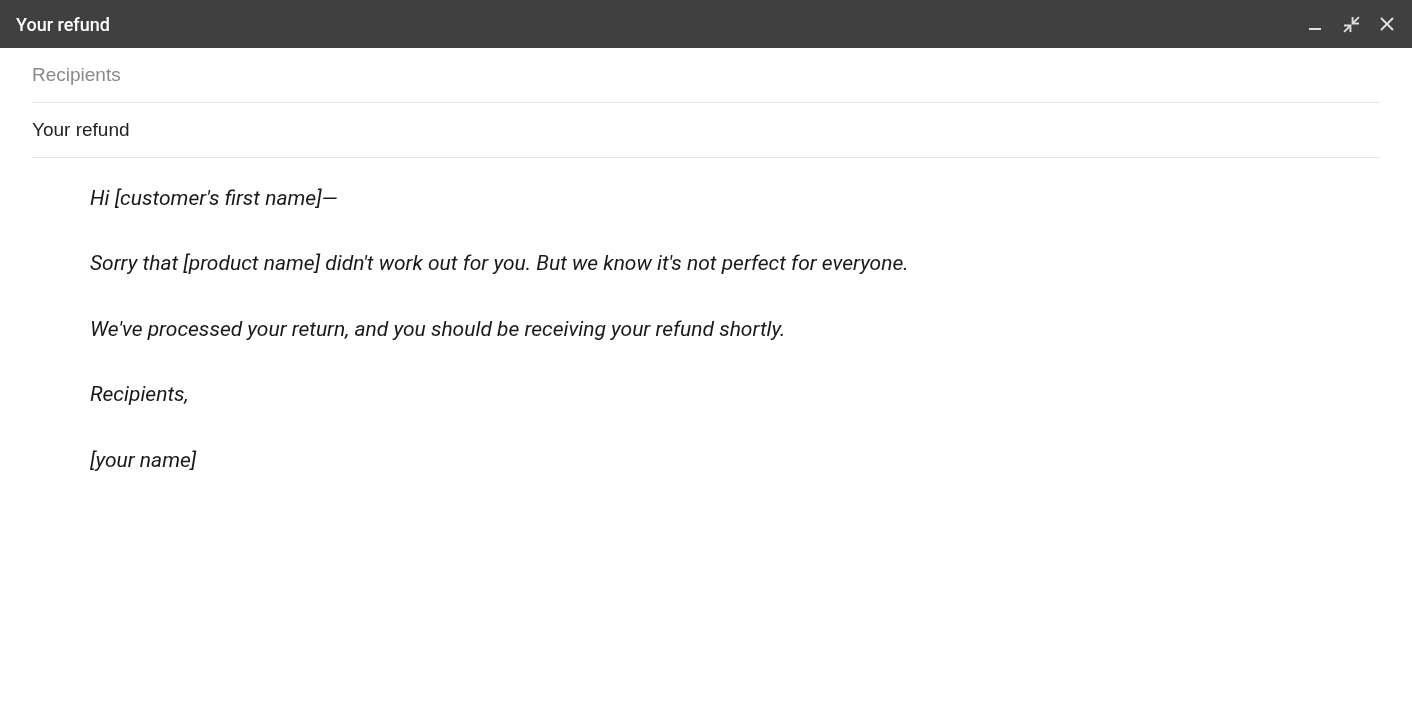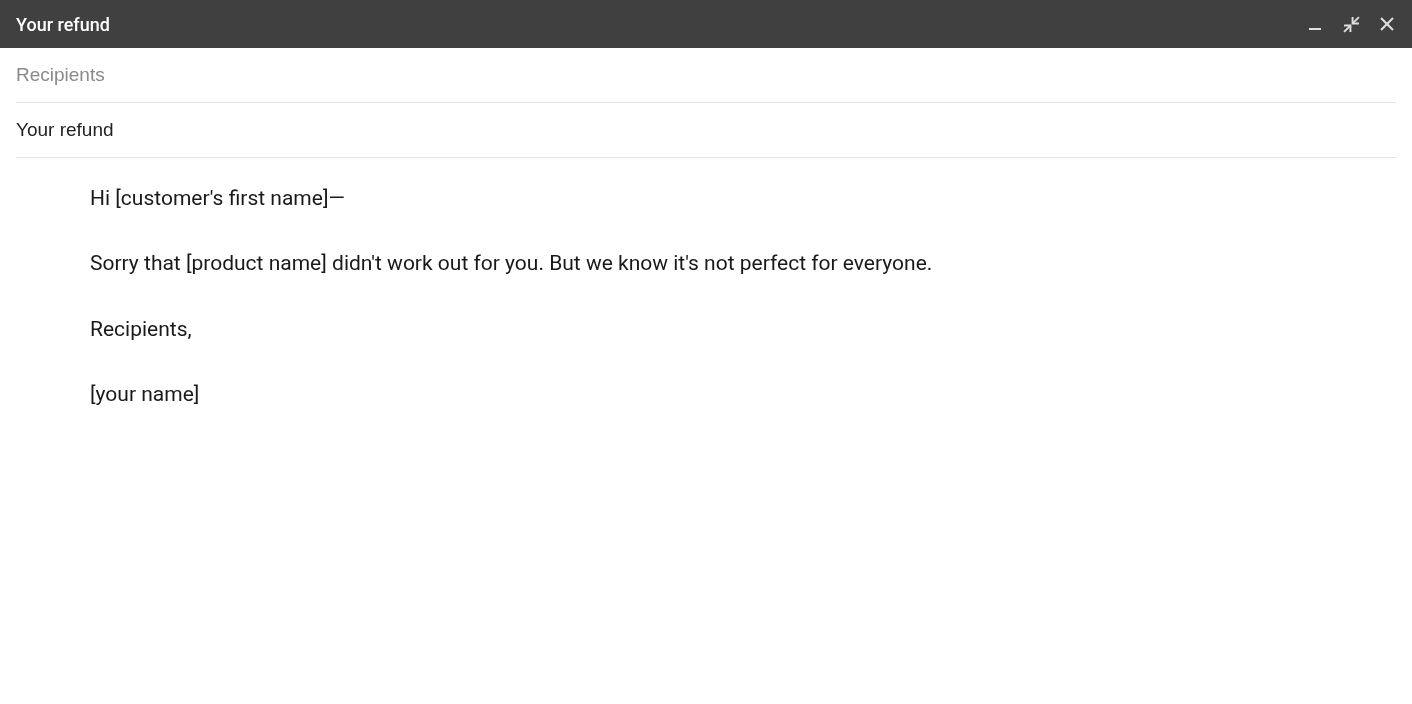--- a/index.html
+++ b/index.html
@@ -38,21 +38,21 @@
       display: flex;
       align-items: center;
       justify-content: center;
       cursor: pointer;
       color: #e0e0e0;
     }
     .header-icon svg {
       display: block;
     }
     .fields {
-      padding: 0 16px;
+      padding: 0 32px;
     }
     .field-row {
       border-bottom: 1px solid #e5e5e5;
       padding: 16px 0;
     }
     .recipients-input {
       width: 100%;
       border: none;
       outline: none;
       font-size: 19px;
@@ -68,20 +68,21 @@
       outline: none;
       font-size: 19px;
       color: #222;
       background: transparent;
     }
     .body-area {
       padding: 26px 0 0 90px;
       font-size: 21px;
       color: #1a1a1a;
       line-height: 1.4;
+      font-style: italic;
     }
     .body-area p {
       margin-bottom: 36px;
     }
     .body-area p:last-child {
       margin-bottom: 1px;
     }
   </style>
 </head>
 <body>
@@ -116,15 +117,16 @@
     <input class="recipients-input" type="text" placeholder="Recipients" style="">
   </div>
   <div class="field-row">
     <input class="subject-input" type="text" value="Your refund" style="">
   </div>
 </div>
 
 <div class="body-area">
   <p>Hi [customer's first name]—</p>
   <p>Sorry that [product name] didn't work out for you. But we know it's not perfect for everyone.</p>
+  <p>We've processed your return, and you should be receiving your refund shortly.</p>
   <p>Recipients,</p>
   <p>[your name]</p>
 </div>
 
 </body></html>

